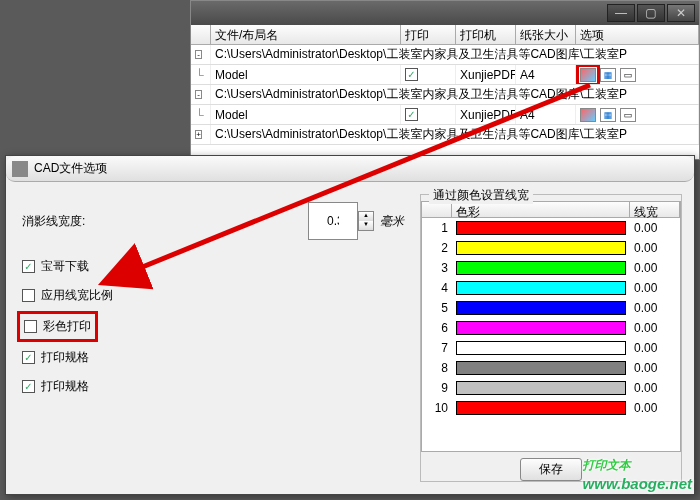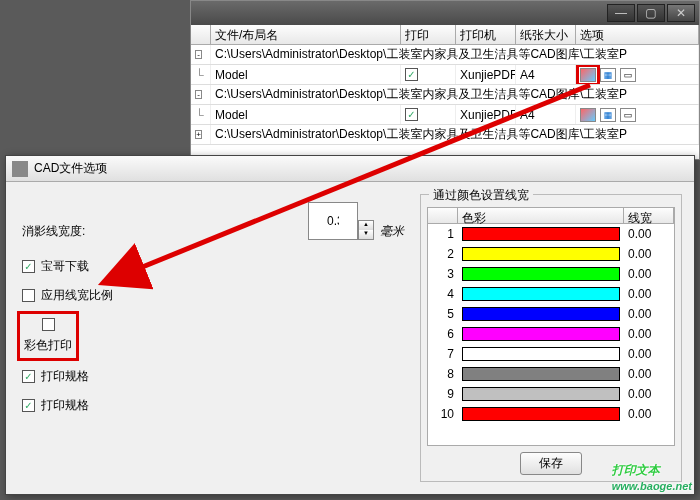--- a/index.html
+++ b/index.html
@@ -24,51 +24,51 @@
 .grid-row.path { background: #fff; }
 .grid-row > div { border-right: 1px solid #eee; padding: 1px 4px; overflow: hidden; white-space: nowrap; text-overflow: clip; height: 100%; display: flex; align-items: center; }
 .tree-toggle { width: 9px; height: 9px; border: 1px solid #888; display: inline-flex; align-items: center; justify-content: center; font-size: 8px; line-height: 1; margin-right: 4px; background: #fff; }
 .tree-line { color: #888; margin-right: 4px; }
 .chk { width: 13px; height: 13px; border: 1px solid #555; background: #fff; display: inline-flex; align-items: center; justify-content: center; font-size: 10px; color: #3a6; }
 .opt-icons { display: flex; gap: 4px; align-items: center; }
 .opt-icon { width: 16px; height: 14px; border: 1px solid #888; display: flex; align-items: center; justify-content: center; font-size: 9px; }
 .opt-icon.highlighted { outline: 3px solid #d00; outline-offset: 1px; }
 
 .dialog { position: absolute; top: 155px; left: 5px; right: 5px; bottom: 5px; background: #f0f0f0; border: 1px solid #444; box-shadow: 2px 2px 8px rgba(0,0,0,0.4); }
-.dlg-title { height: 26px; background: linear-gradient(#fafafa,#e0e0e0); border-bottom: 1px solid #aaa; display: flex; align-items: center; padding: 0 6px; gap: 6px; }
+.dlg-title { height: 26px; background: linear-gradient(#fafafa,#e0e0e0); border-bottom: 1px solid #aaa; display: flex; align-items: center; padding: 0 6px; gap: 6px; border-radius: 9px; }
 .dlg-icon { width: 16px; height: 16px; background: #888; }
 .dlg-body { display: flex; padding: 12px; gap: 12px; height: calc(100% - 26px); }
 .dlg-left { width: 390px; padding: 8px 4px; }
-.dlg-left .row-field { display: flex; align-items: flex-end; margin-bottom: 18px; }
+.dlg-left .row-field { display: flex; align-items: center; margin-bottom: 18px; }
 .dlg-left .row-field label { flex: 1; }
 .num-input { width: 50px; height: 20px; border: 1px solid #888; background: #fff; text-align: center; padding: 18px; }
 .spinner { width: 16px; height: 20px; display: flex; flex-direction: column; border: 1px solid #888; }
 .spinner div { flex: 1; background: linear-gradient(#fff,#ddd); font-size: 6px; text-align: center; line-height: 1; }
 .unit { margin-left: 6px; font-style: italic; }
 .chk-row { display: flex; align-items: center; gap: 6px; margin-bottom: 12px; }
-.chk-row.highlighted { outline: 3px solid #d00; outline-offset: 2px; width: fit-content; padding: 2px; flex-direction: column; }
-
-.dlg-right { flex: 1; border: 1px solid #bbb; padding: 6px; display: flex; flex-direction: column; background: #f0f0f0; position: relative; }
+.chk-row.highlighted { outline: 3px solid #d00; outline-offset: 2px; width: fit-content; padding: 2px; }
+
+.dlg-right { flex: 1; border: 1px solid #bbb; display: flex; flex-direction: column; background: #f0f0f0; position: relative; }
 .dlg-right .group-label { position: absolute; top: -8px; left: 8px; background: #f0f0f0; padding: 0 4px; }
 .color-header { display: flex; background: linear-gradient(#fdfdfd,#e8e8e8); border: 1px solid #aaa; height: 17px; margin-top: 6px; }
 .color-header div { border-right: 1px solid #aaa; padding: 2px 4px; }
 .cc-idx { width: 30px; flex-shrink: 0; text-align: right; }
 .cc-color { flex: 1; }
 .cc-width { width: 50px; flex-shrink: 0; }
 .color-body { flex: 1; overflow: hidden; border: 1px solid #aaa; border-top: none; background: #fff; }
 .color-row { display: flex; height: 20px; align-items: center; }
 .color-row > div { padding: 1px 4px; }
 .swatch { height: 14px; border: 1px solid #000; }
 .btn-row { display: flex; gap: 8px; padding: 6px 0 0; justify-content: center; }
 .btn { padding: 2px 18px; background: linear-gradient(#fdfdfd,#e0e0e0); border: 1px solid #888; border-radius: 3px; }
 
 .arrow { position: absolute; pointer-events: none; z-index: 50; }
 
 .watermark { position: absolute; right: 8px; bottom: 8px; font-size: 22px; font-weight: bold; color: #2ecc40; text-shadow: 0 0 3px #fff, 0 0 3px #fff; font-style: italic; z-index: 60; }
-.watermark .sub { font-size: 11px; color: #27ae60; display: block; text-align: right; }
+.watermark .sub { font-size: 15px; color: #27ae60; display: block; text-align: right; }
 </style>
 </head>
 <body>
 
 <div class="main-window">
   <div class="title-bar">
     <div class="win-btn">—</div>
     <div class="win-btn">▢</div>
     <div class="win-btn close">✕</div>
   </div>

